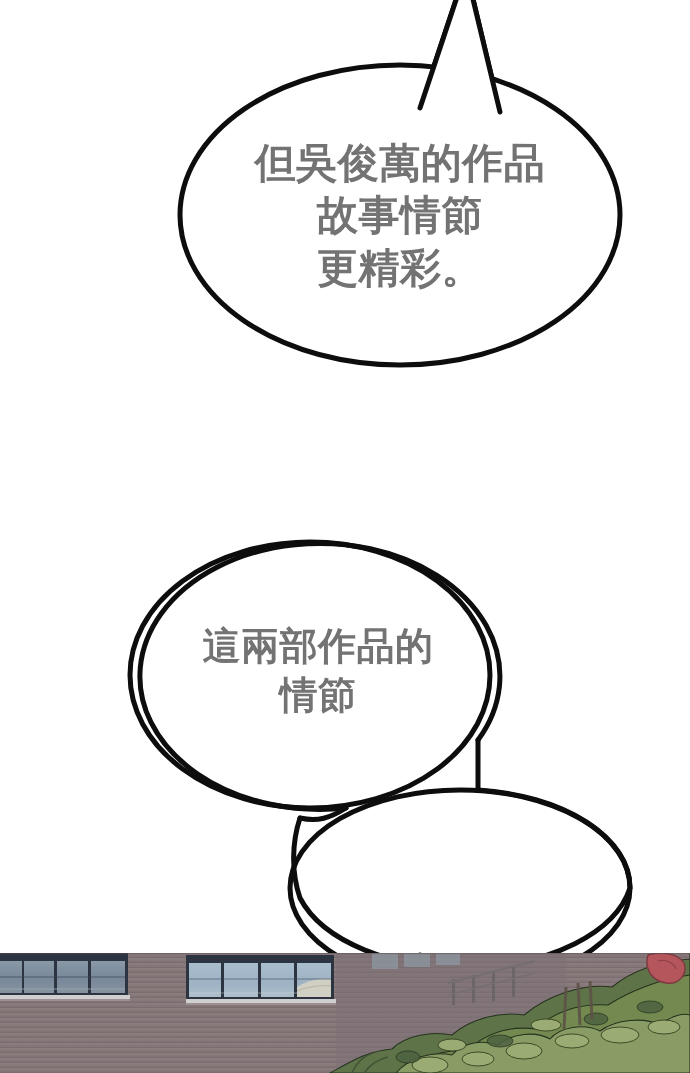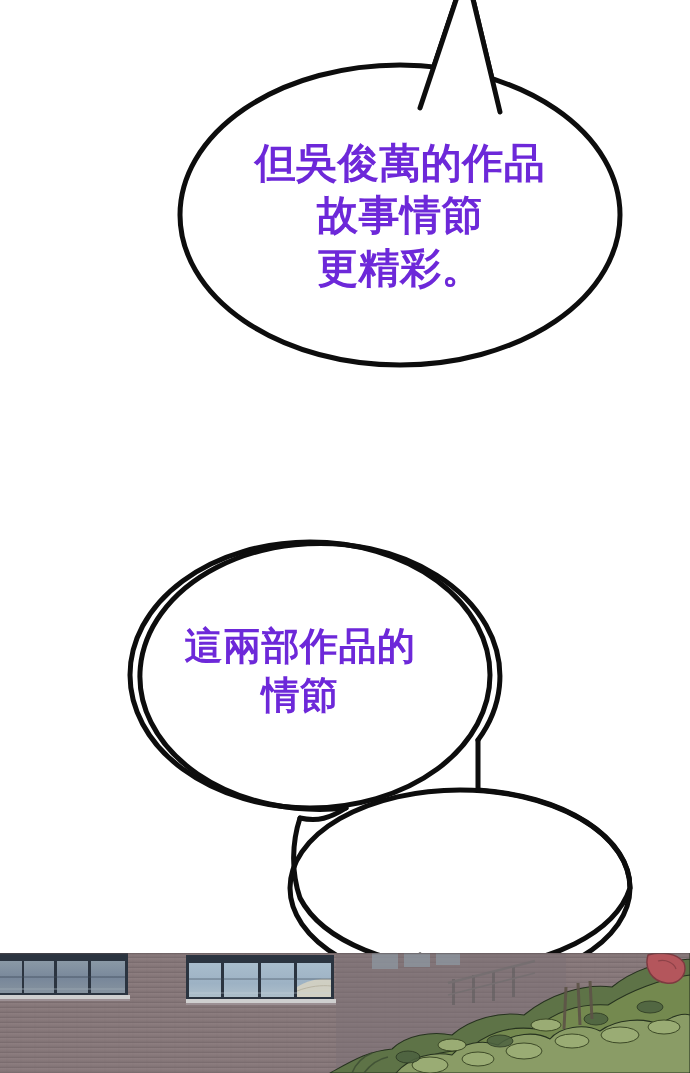--- a/index.html
+++ b/index.html
@@ -24,37 +24,37 @@
     left: 0;
     top: 0;
     width: 690px;
     height: 1073px;
     pointer-events: none;
   }
 
   
   .bubble-text {
     position: absolute;
-    color: #6d28d9;
+    color: #737373;
     font-weight: 700;
     text-align: center;
     line-height: 1.30;
     letter-spacing: 0.5px;
     white-space: pre-line;
     -webkit-font-smoothing: antialiased;
   }
   #bubble1-text {
     left: 205px;
     top: 137px;
     width: 390px;
     font-size: 41px;
     line-height: 1.28;
   }
   #bubble2-text {
-    left: 130px;
+    left: 148px;
     top: 622px;
     width: 340px;
     font-size: 38px;
     line-height: 1.28;
   }
   #bubble3-text {
     left: 300px;
     top: 840px;
     width: 320px;
     font-size: 38px;

